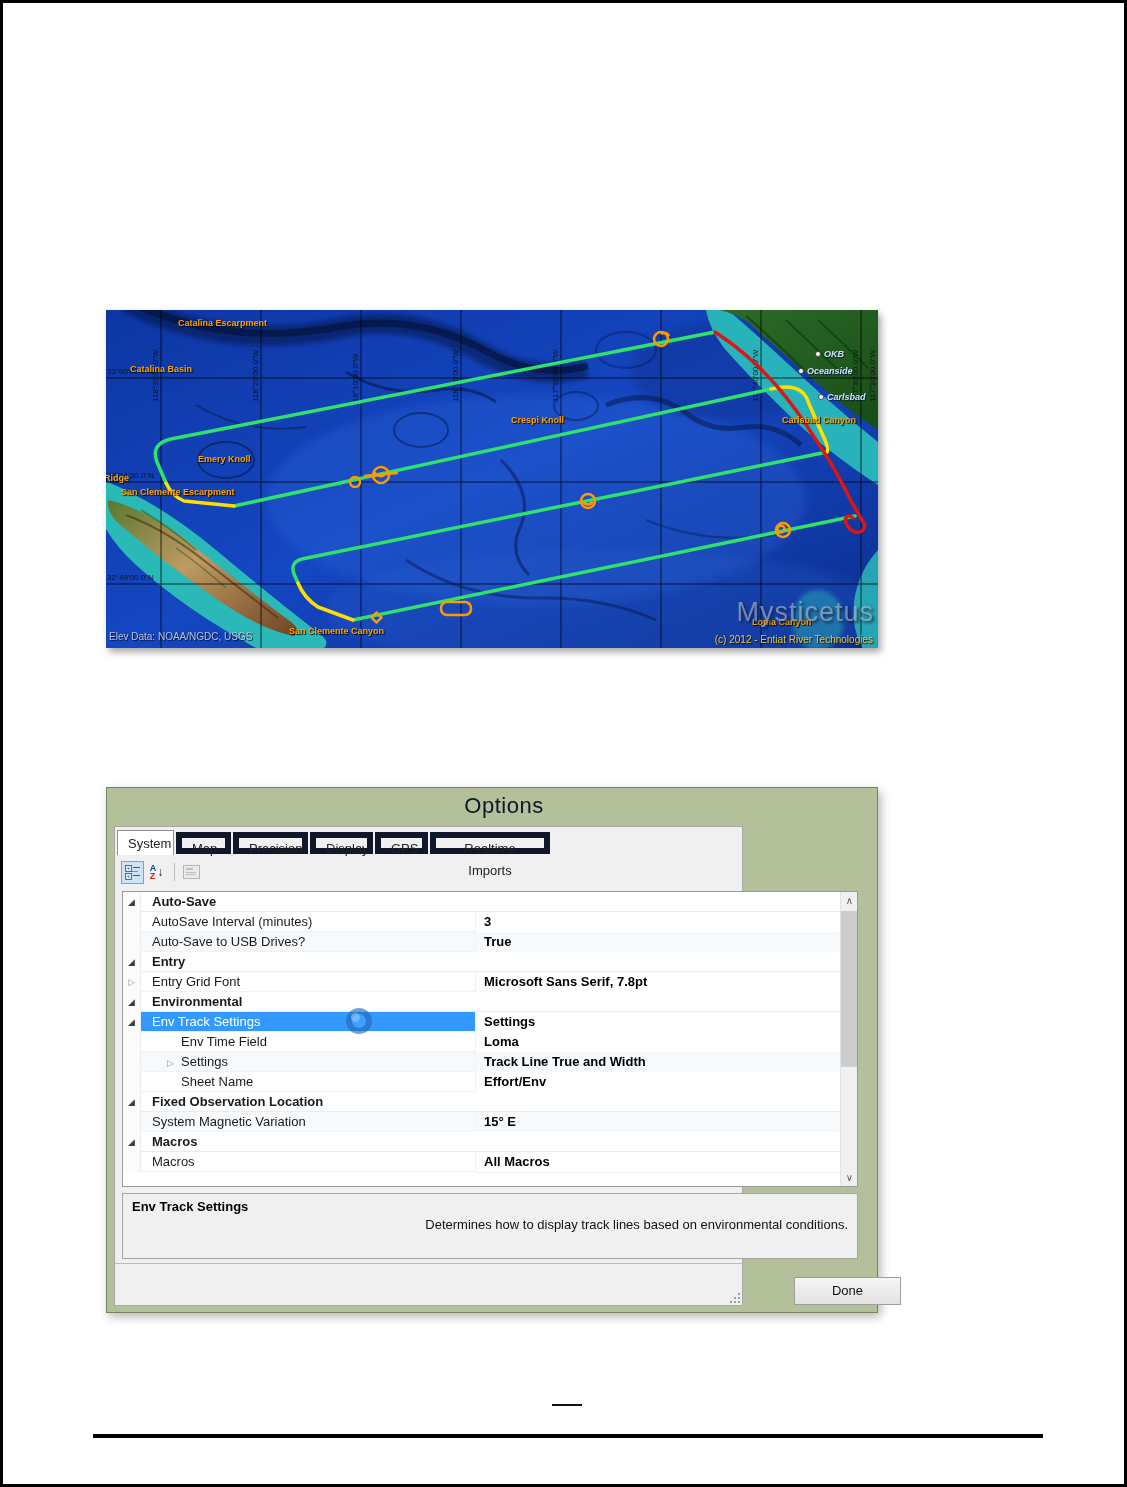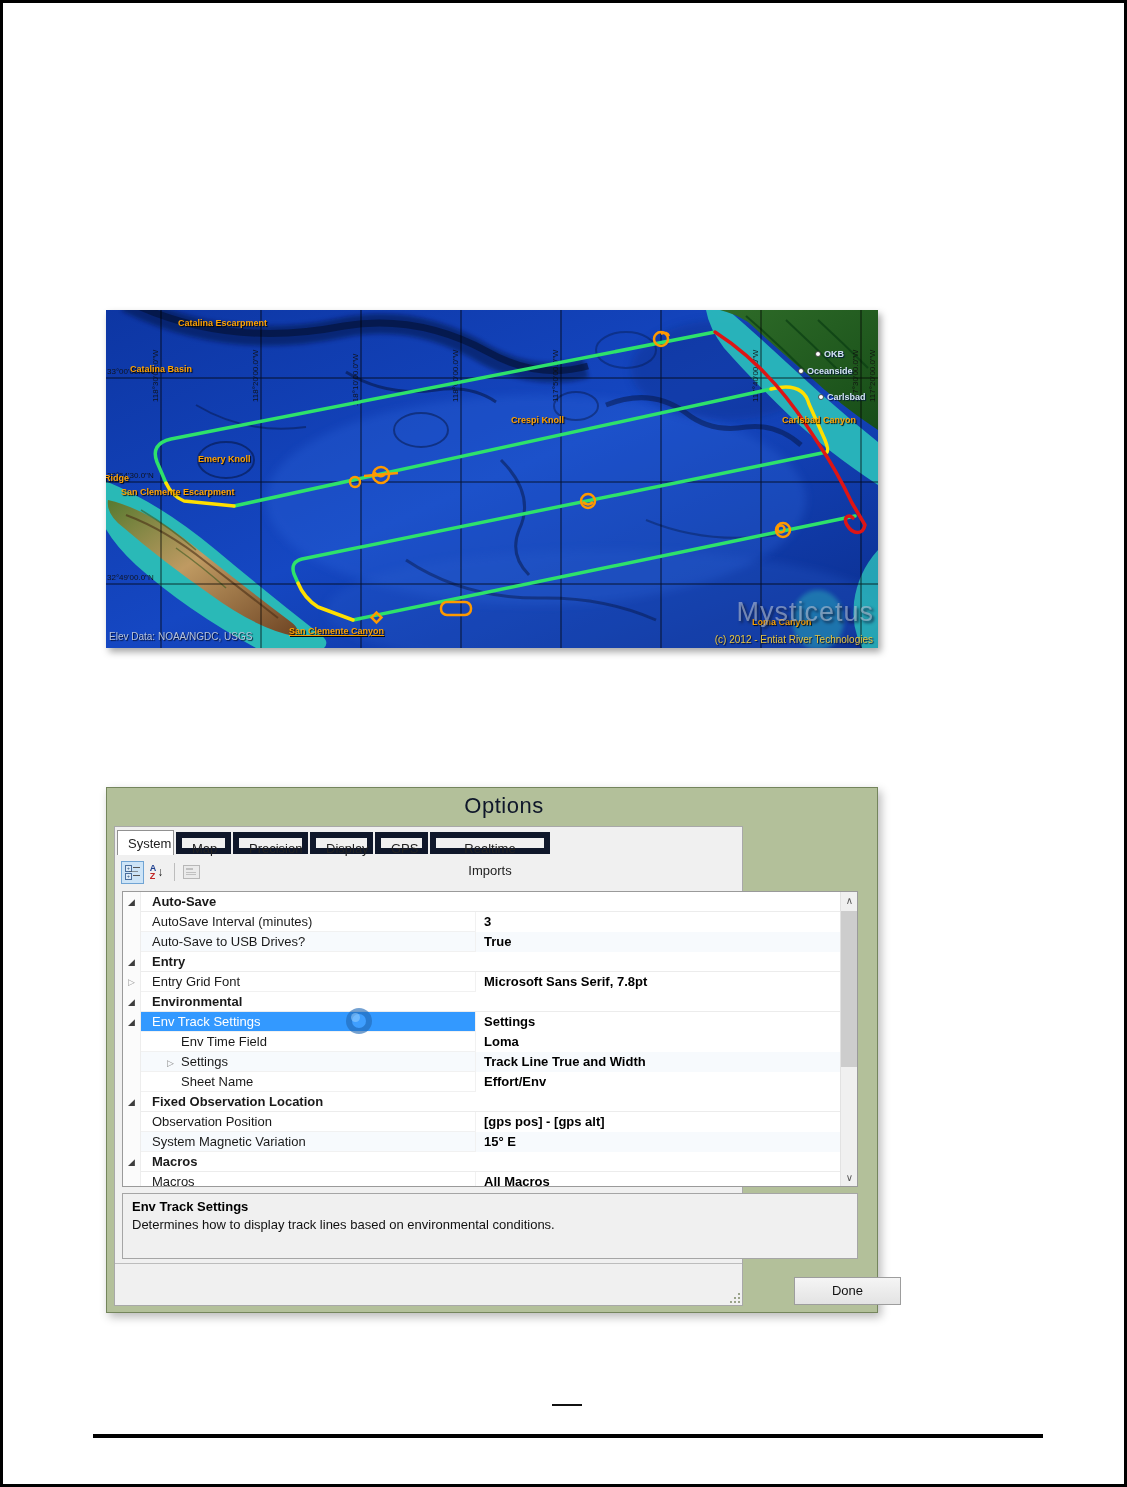--- a/index.html
+++ b/index.html
@@ -2,21 +2,21 @@
 <html><head>
 <meta charset="utf-8">
 <style>
   html,body{margin:0;padding:0;background:#888;}
   .page{position:relative;width:1127px;height:1487px;background:#fff;border:3px solid #000;box-sizing:border-box;margin:0 auto;overflow:hidden;font-family:"Liberation Sans",sans-serif;}
 
   
   .map-fig{position:absolute;left:103px;top:307px;width:772px;height:338px;overflow:hidden;box-shadow:3px 4px 7px rgba(0,0,0,.35);}
   .map-fig svg{position:absolute;left:0;top:0;}
   .map-label{position:absolute;font-size:9px;font-weight:bold;color:#ffa200;text-shadow:1px 1px 1px rgba(0,0,0,.95);white-space:nowrap;line-height:1;}
-  .city-label{position:absolute;font-size:9px;font-weight:bold;color:#d3e2f6;text-shadow:1px 1px 1px rgba(0,20,60,.9);white-space:nowrap;line-height:1;}
+  .city-label{position:absolute;font-size:9px;font-weight:bold;color:#d3e2f6;text-shadow:1px 1px 1px rgba(0,20,60,.9);white-space:nowrap;line-height:1;font-style:italic;}
   .credit-left{position:absolute;left:3px;bottom:6px;font-size:10px;color:#b6c3da;text-shadow:1px 1px 1px rgba(0,10,40,.9);}
   .credit-right{position:absolute;right:5px;bottom:3px;font-size:10px;color:#e8c53e;text-shadow:1px 1px 1px rgba(0,10,40,.9);}
   .watermark{position:absolute;right:4px;bottom:20px;font-size:27px;font-weight:normal;letter-spacing:1px;color:rgba(186,197,215,.58);text-shadow:2px 2px 3px rgba(15,25,55,.75);}
 
   
   .dialog{position:absolute;left:103px;top:784px;width:772px;height:526px;background:#b3c09a;border:1px solid #74855c;box-sizing:border-box;box-shadow:3px 4px 9px rgba(0,0,0,.28);}
   .dlg-title{position:absolute;left:0;top:5px;width:100%;text-align:center;font-size:22px;font-weight:400;color:#0f172a;letter-spacing:.5px;padding-left:12px;}
   .dlg-client{position:absolute;left:7px;top:38px;width:629px;height:480px;background:#f0f0f0;border:1px solid #a8a8a8;box-sizing:border-box;padding-left:44px;}
 
   
@@ -58,21 +58,21 @@
 
   
   .pg-scroll{position:absolute;right:0;top:0;width:17px;height:100%;background:#f0f0f0;border-left:1px solid #e2e2e2;box-sizing:border-box;}
   .sb-arrow{position:absolute;left:0;width:17px;height:17px;text-align:center;line-height:17px;font-size:10px;color:#5a5a5a;background:#f0f0f0;}
   .sb-up{top:0;} .sb-down{bottom:0;}
   .sb-thumb{position:absolute;left:0;top:19px;width:17px;height:156px;background:#cdcdcd;}
 
   
   .desc-pane{position:absolute;left:7px;top:366px;width:736px;height:66px;background:#f0f0f0;border:1px solid #a5a5a5;box-sizing:border-box;padding:5px 9px;}
   .desc-title{font-size:13px;font-weight:bold;color:#000;margin-bottom:3px;}
-  .desc-text{font-size:13px;color:#111;}
+  .desc-text{font-size:13px;color:#111;text-align:right;}
 
   .client-sep{position:absolute;left:0;top:436px;width:100%;height:1px;background:#bdbdbd;}
   .done-btn{position:absolute;left:638px;top:450px;width:107px;height:28px;background:linear-gradient(#f5f5f5,#e3e3e3);border:1px solid #9d9d9d;box-sizing:border-box;text-align:center;line-height:26px;font-size:13px;color:#111;margin-left:41px;}
   .resize-grip{position:absolute;right:2px;bottom:2px;width:11px;height:11px;}
   .resize-grip i{position:absolute;width:2px;height:2px;background:#9aa38a;}
 
   
   .touch-ind{position:absolute;left:232px;top:219px;width:26px;height:26px;border-radius:50%;border:6px solid rgba(22,92,172,.55);box-sizing:border-box;background:rgba(120,190,255,.18);}
   .touch-ind:before{content:"";position:absolute;left:-1px;top:-1px;width:9px;height:9px;border-radius:50%;background:rgba(150,205,255,.55);}
 
@@ -214,21 +214,21 @@
       </g>
     </svg>
 
     <div class="map-label" style="left:72px;top:9px;">Catalina Escarpment</div>
     <div class="map-label" style="left:24px;top:55px;">Catalina Basin</div>
     <div class="map-label" style="left:92px;top:145px;">Emery Knoll</div>
     <div class="map-label" style="left:-2px;top:164px;">Ridge</div>
     <div class="map-label" style="left:15px;top:178px;">San Clemente Escarpment</div>
     <div class="map-label" style="left:405px;top:106px;">Crespi Knoll</div>
     <div class="map-label" style="left:676px;top:106px;">Carlsbad Canyon</div>
-    <div class="map-label" style="left:183px;top:317px;text-decoration:underline;">San Clemente Canyon</div>
+    <div class="map-label" style="left:183px;top:317px;">San Clemente Canyon</div>
     <div class="map-label" style="left:634px;top:308px;padding-left:12px;">Loma Canyon</div>
     <div class="city-label" style="left:718px;top:40px;">OKB</div>
     <div class="city-label" style="left:701px;top:57px;">Oceanside</div>
     <div class="city-label" style="left:721px;top:83px;">Carlsbad</div>
     <div class="watermark">Mysticetus</div>
     <div class="credit-left">Elev Data: NOAA/NGDC, USGS</div>
     <div class="credit-right">(c) 2012 - Entiat River Technologies</div>
   </div>
 
   <div class="dialog">
@@ -340,25 +340,20 @@
             <div class="pg-value">Effort/Env</div>
           </div>
 
           <div class="pg-row cat">
             <div class="pg-margin">
                 <span class="exp-glyph">◢</span>
               </div>
             <div class="pg-name">Fixed Observation Location</div>
           </div>
 
-          <div class="pg-row">
-            <div class="pg-margin"></div>
-            <div class="pg-name">Observation Position</div>
-            <div class="pg-value">[gps pos] - [gps alt]</div>
-          </div>
 
           <div class="pg-row alt">
             <div class="pg-margin"></div>
             <div class="pg-name">System Magnetic Variation</div>
             <div class="pg-value">15° E</div>
           </div>
 
           <div class="pg-row cat">
             <div class="pg-margin">
                 <span class="exp-glyph">◢</span>

